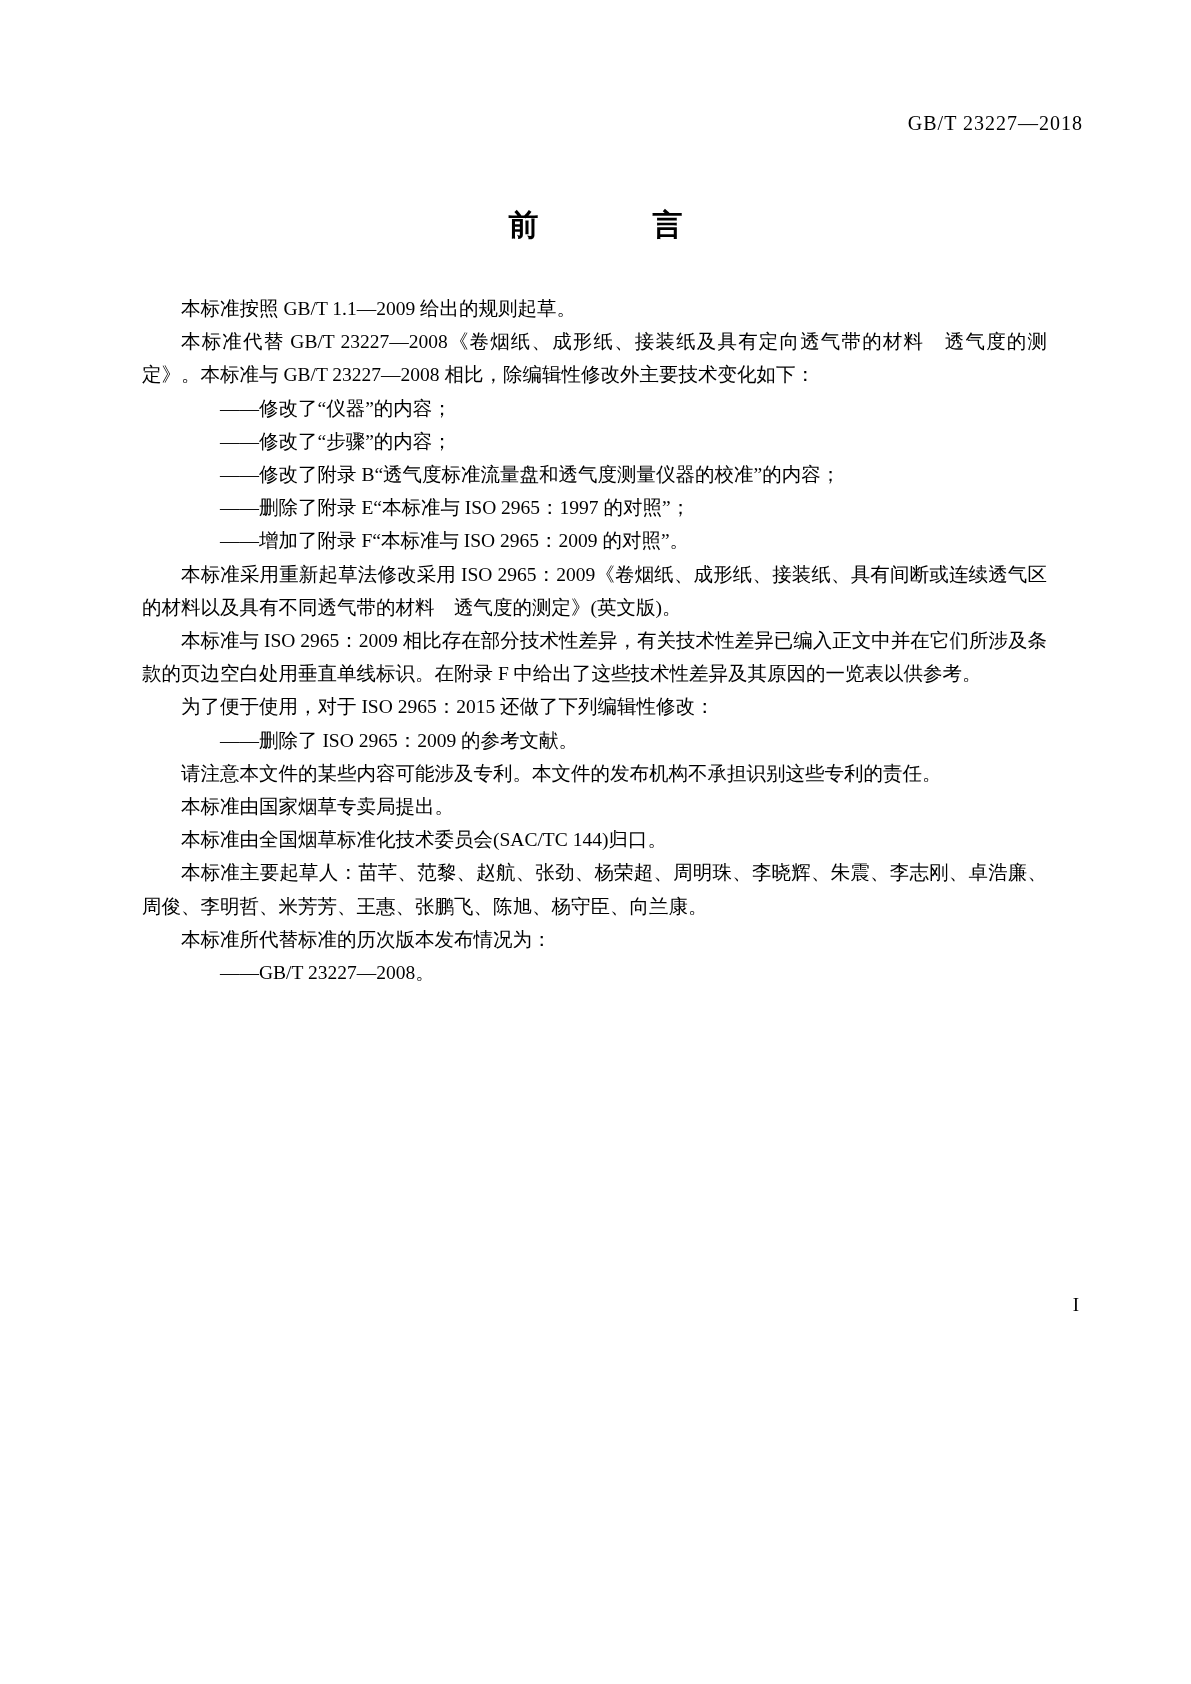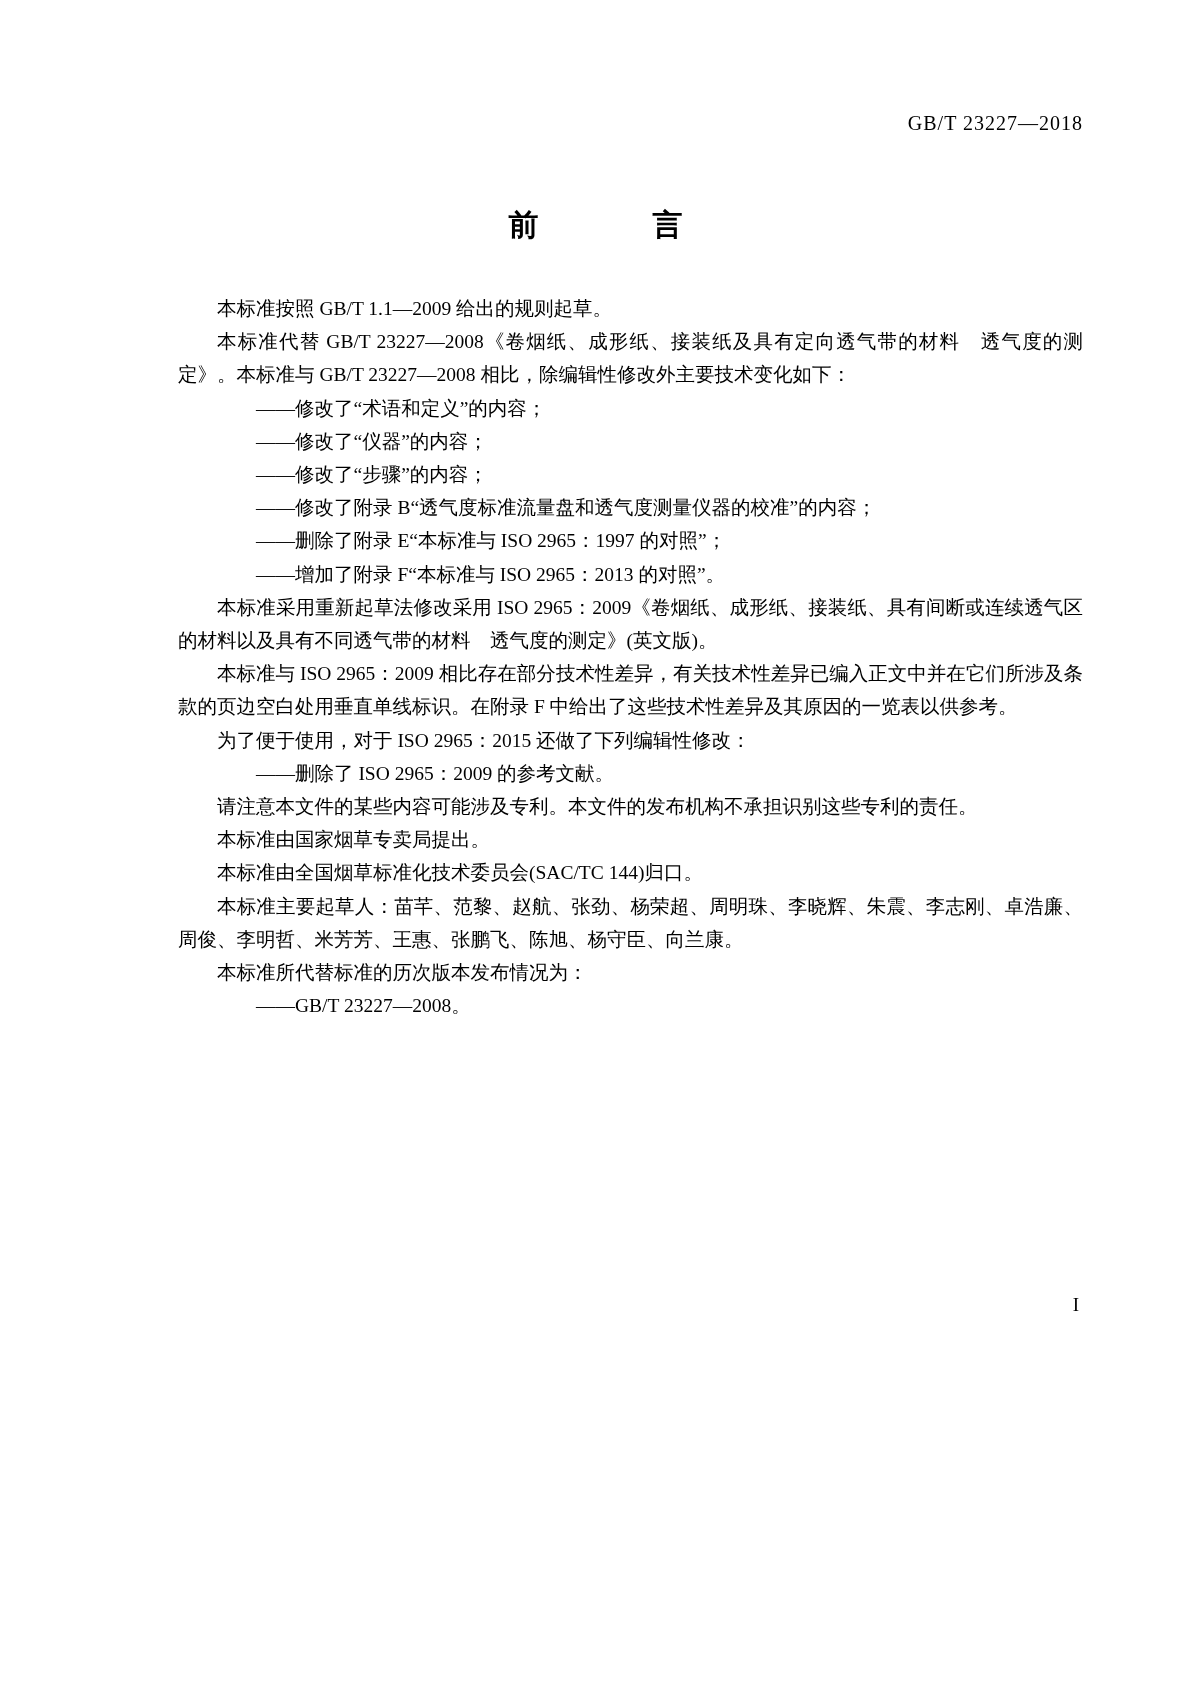--- a/index.html
+++ b/index.html
@@ -38,21 +38,20 @@
     text-indent: 18px;
   }
   .body {
     position: absolute;
     top: 292px;
     left: 142px;
     width: 905px;
     font-size: 19.5px;
     line-height: 33.2px;
     text-align: justify;
-    margin-left: 36px;
   }
   p {
     margin: 0;
   }
   .indent {
     text-indent: 39px;
   }
   .dash {
     text-indent: 78px;
   }
@@ -68,26 +67,25 @@
 
 <div class="page">
 
   <div class="header">GB/T 23227—2018</div>
 
   <div class="title">前　　言</div>
 
   <div class="body">
     <p class="indent">本标准按照 GB/T 1.1—2009 给出的规则起草。</p>
     <p class="indent">本标准代替 GB/T 23227—2008《卷烟纸、成形纸、接装纸及具有定向透气带的材料　透气度的测定》。本标准与 GB/T 23227—2008 相比，除编辑性修改外主要技术变化如下：</p>
-    <p class="dash">——修改了“术语和定义”的内容；</p>
     <p class="dash">——修改了“仪器”的内容；</p>
     <p class="dash">——修改了“步骤”的内容；</p>
     <p class="dash">——修改了附录 B“透气度标准流量盘和透气度测量仪器的校准”的内容；</p>
     <p class="dash">——删除了附录 E“本标准与 ISO 2965：1997 的对照”；</p>
-    <p class="dash">——增加了附录 F“本标准与 ISO 2965：2013 的对照”。</p>
+    <p class="dash">——增加了附录 F“本标准与 ISO 2965：2009 的对照”。</p>
     <p class="indent">本标准采用重新起草法修改采用 ISO 2965：2009《卷烟纸、成形纸、接装纸、具有间断或连续透气区的材料以及具有不同透气带的材料　透气度的测定》(英文版)。</p>
     <p class="indent">本标准与 ISO 2965：2009 相比存在部分技术性差异，有关技术性差异已编入正文中并在它们所涉及条款的页边空白处用垂直单线标识。在附录 F 中给出了这些技术性差异及其原因的一览表以供参考。</p>
     <p class="indent">为了便于使用，对于 ISO 2965：2015 还做了下列编辑性修改：</p>
     <p class="dash">——删除了 ISO 2965：2009 的参考文献。</p>
     <p class="indent">请注意本文件的某些内容可能涉及专利。本文件的发布机构不承担识别这些专利的责任。</p>
     <p class="indent">本标准由国家烟草专卖局提出。</p>
     <p class="indent">本标准由全国烟草标准化技术委员会(SAC/TC 144)归口。</p>
     <p class="indent">本标准主要起草人：苗芊、范黎、赵航、张劲、杨荣超、周明珠、李晓辉、朱震、李志刚、卓浩廉、周俊、李明哲、米芳芳、王惠、张鹏飞、陈旭、杨守臣、向兰康。</p>
     <p class="indent">本标准所代替标准的历次版本发布情况为：</p>
     <p class="dash">——GB/T 23227—2008。</p>

